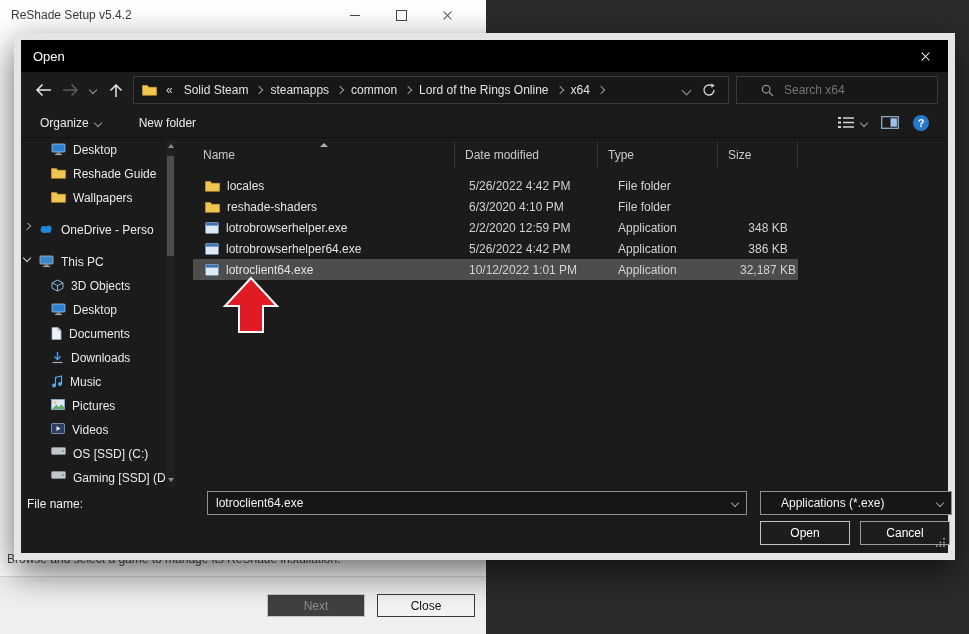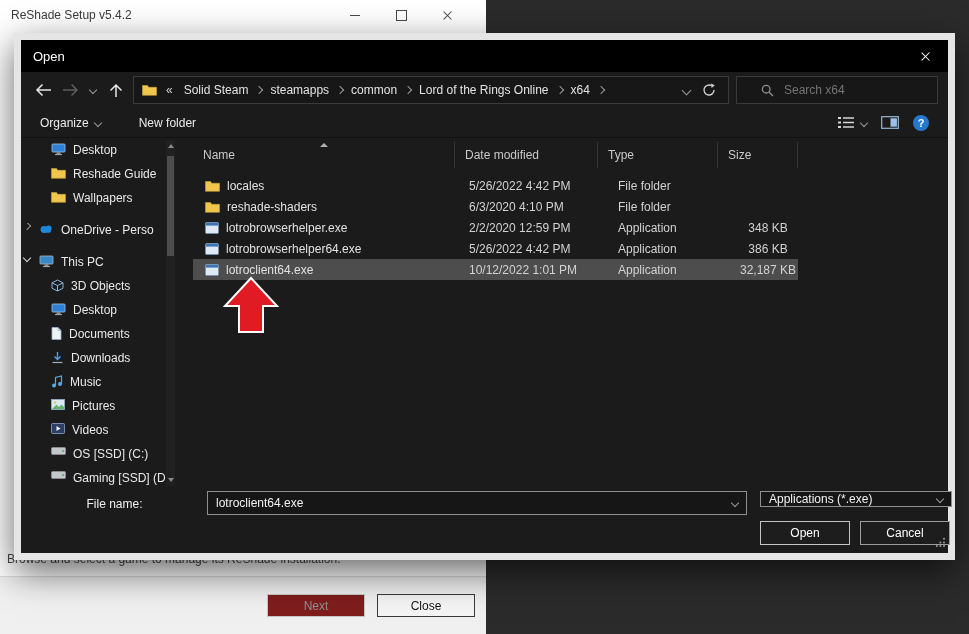--- a/index.html
+++ b/index.html
@@ -15,21 +15,21 @@
   .rs-controls{margin-left:auto;display:flex;height:100%;}
   .rs-ctl{width:46px;height:100%;}
   .glyph-min{width:10px;height:1px;background:#4a4a4a;display:block;}
   .glyph-max{width:9px;height:9px;border:1px solid #4a4a4a;display:block;}
   .glyph-x{position:relative;width:11px;height:11px;display:block;}
   .glyph-x::before,.glyph-x::after{content:"";position:absolute;left:5px;top:0;width:1.3px;height:11px;background:#4a4a4a;}
   .glyph-x::before{transform:rotate(45deg);} .glyph-x::after{transform:rotate(-45deg);}
   .glyph-x.light::before,.glyph-x.light::after{background:#fff;}
   .rs-status{position:absolute;left:7px;top:552px;color:#4a4a4a;white-space:nowrap;}
   .rs-footer{position:absolute;left:0;bottom:0;width:100%;height:58px;background:#f0f0f0;border-top:1px solid #dcdcdc;box-sizing:border-box;}
-  .rs-btn{position:absolute;top:17px;width:98px;height:23px;background:#7f1d1d;border:1px solid #c6c6c6;box-sizing:border-box;}
+  .rs-btn{position:absolute;top:17px;width:98px;height:23px;background:#404040;border:1px solid #c6c6c6;box-sizing:border-box;}
   .rs-btn.next{left:267px;color:#8f8f8f;}
   .rs-btn.closeb{left:377px;color:#141414;background:#f4f4f4;border:1px solid #3a3a3a;}
 
   
   .dlg{position:absolute;left:14px;top:33px;width:941px;height:527px;box-sizing:border-box;
        background:#1b1b1b;border:7px solid #e5e5e5;box-shadow:0 12px 34px rgba(0,0,0,.6);z-index:5;}
   .dlg-titlebar{position:absolute;top:0;left:0;right:0;height:32px;background:#000;display:flex;align-items:center;}
   .dlg-title{padding-left:12px;font-size:13px;color:#fff;}
   .dlg-close{margin-left:auto;width:46px;height:100%;}
 
@@ -85,27 +85,27 @@
               border-left:4px solid transparent;border-right:4px solid transparent;border-bottom:4px solid #b0b0b0;}
   .rows{position:absolute;top:37px;left:0;width:605px;}
   .frow{height:21px;display:grid;grid-template-columns:262px 143px 120px 80px;align-items:center;color:#e2e2e2;gap:6px;}
   .frow.selected{background:#4d4d4d;}
   .cell-name{display:flex;align-items:center;gap:7px;padding-left:12px;overflow:hidden;white-space:nowrap;}
   .cell{padding-left:8px;color:#d2d2d2;white-space:nowrap;overflow:hidden;}
   .cell.size{padding-left:0;padding-right:16px;text-align:center;}
 
   
   .dlg-footer{position:absolute;left:0;right:0;bottom:0;height:65px;}
-  .fname-label{position:absolute;left:6px;top:9px;width:175px;text-align:center;color:#f0f0f0;}
+  .fname-label{position:absolute;left:6px;top:9px;width:175px;text-align:left;color:#f0f0f0;}
   .fname-box{position:absolute;left:186px;top:3px;width:540px;height:24px;box-sizing:border-box;
              border:1px solid #8f8f8f;background:#161616;display:flex;align-items:center;}
   .fname-box input{flex:1;min-width:0;background:transparent;border:none;outline:none;color:#f2f2f2;font:inherit;padding:0 8px;}
   .combo-chev{width:22px;height:100%;display:flex;align-items:center;justify-content:center;}
-  .ftype-box{position:absolute;left:739px;top:3px;width:192px;height:16px;box-sizing:border-box;
-             border:1px solid #8f8f8f;background:#161616;display:flex;align-items:center;}
+  .ftype-box{position:absolute;left:739px;top:3px;width:192px;height:24px;box-sizing:border-box;
+             border:1px solid #8f8f8f;background:#161616;display:flex;align-items:center;padding-left:12px;}
   .ftype-label{flex:1;padding-left:8px;color:#f2f2f2;white-space:nowrap;overflow:hidden;}
   .dlg-btn{position:absolute;top:33px;width:90px;height:24px;box-sizing:border-box;border:1px solid #9d9d9d;
            background:#1d1d1d;color:#fff;}
   .dlg-btn.open{left:739px;border-color:#c3c3c3;}
   .dlg-btn.cancel{left:839px;}
   .resize-grip{position:absolute;right:2px;bottom:2px;}
 
   
   .red-arrow{position:absolute;left:222px;top:276px;z-index:20;}
 </style>

